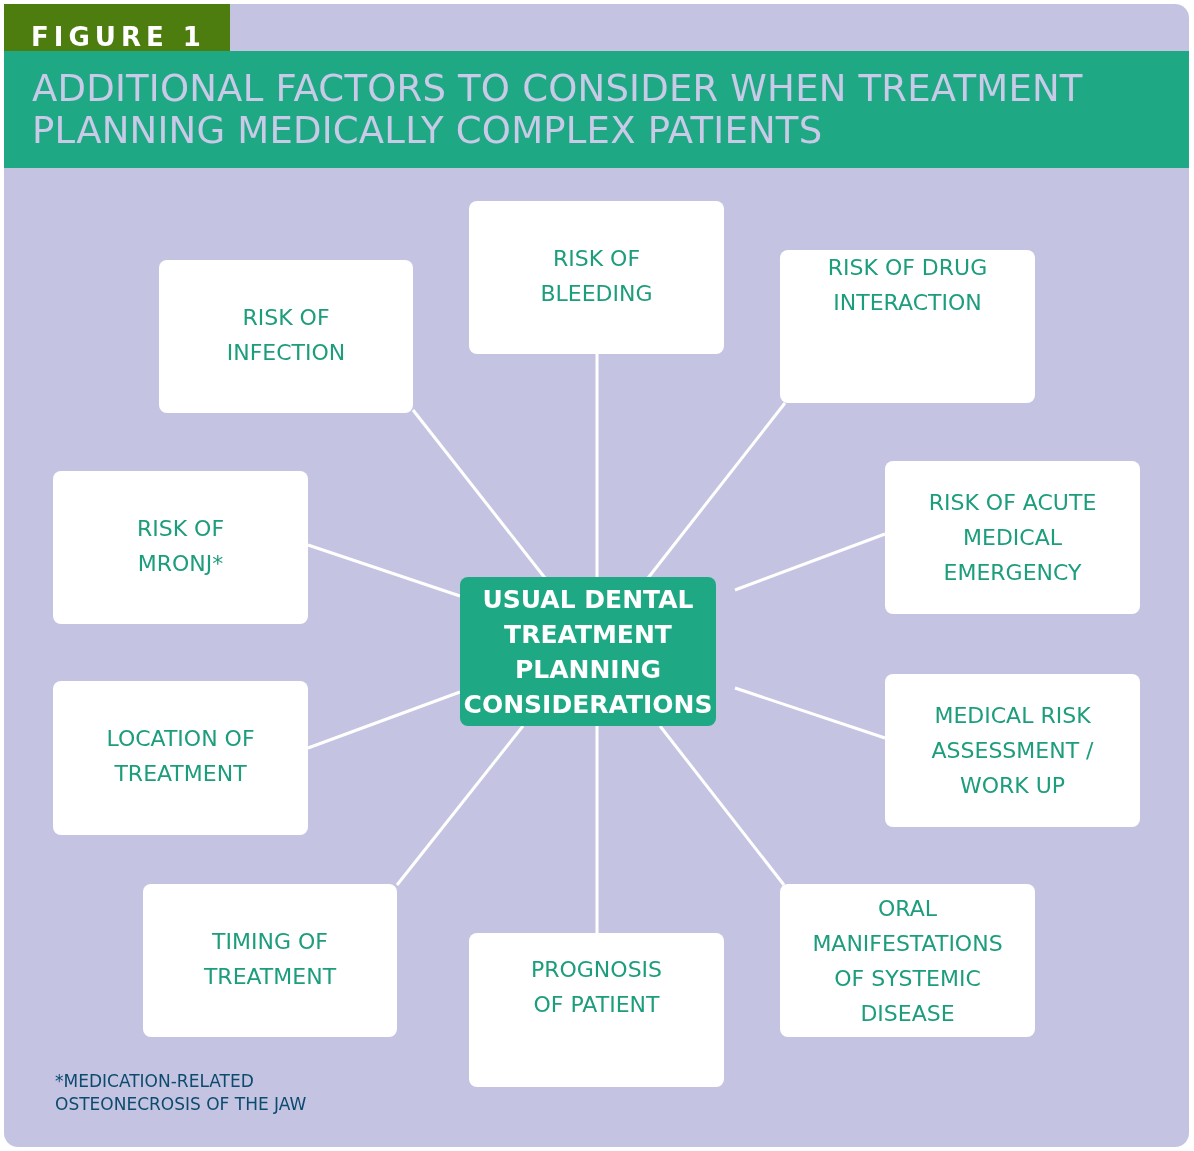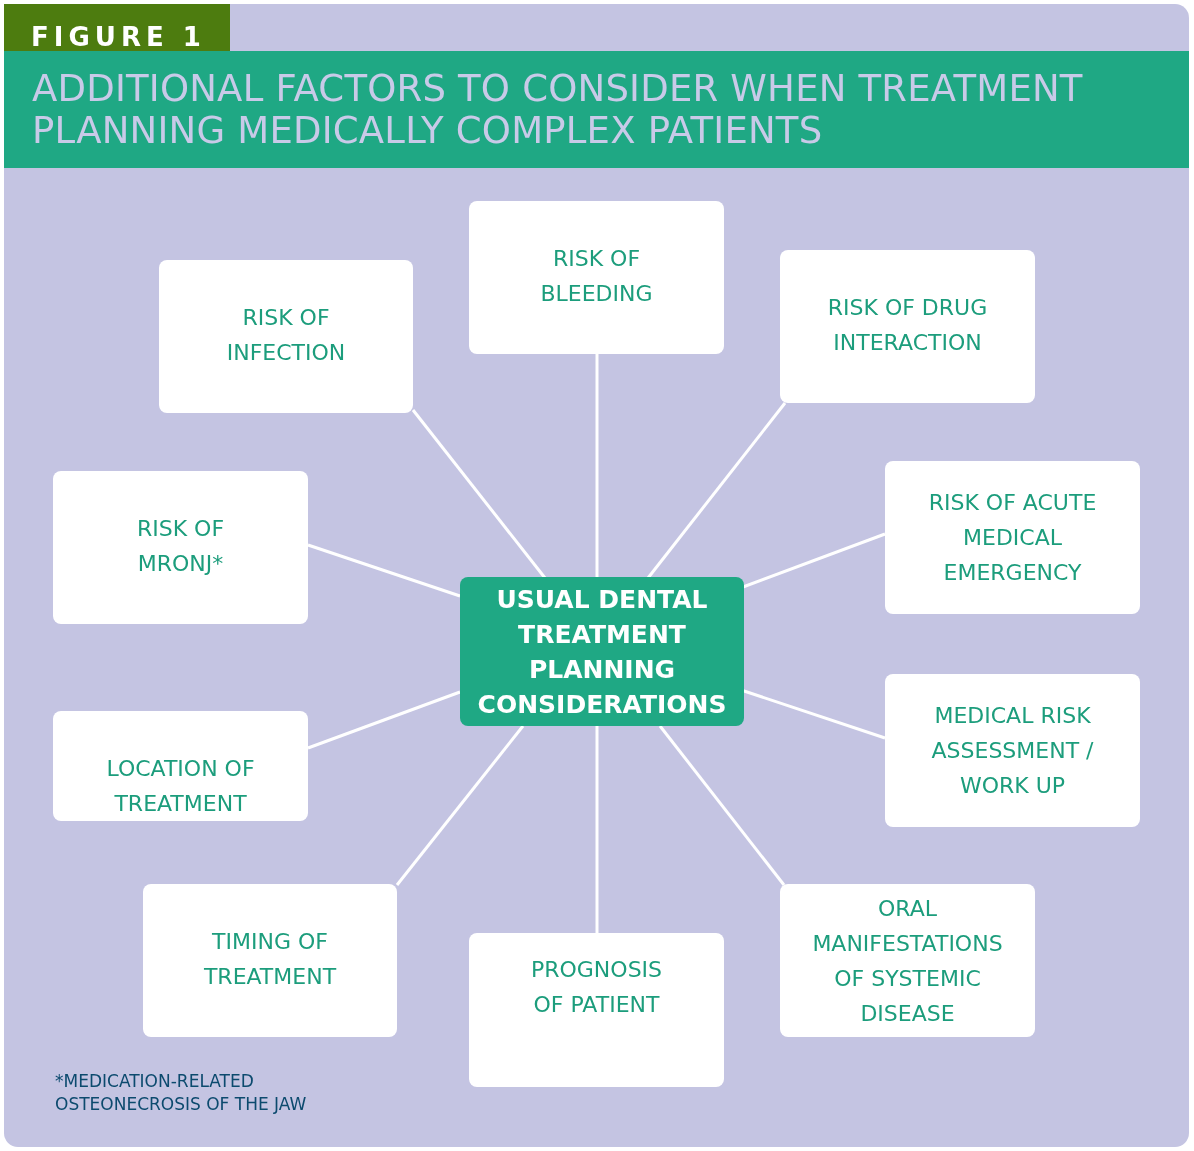--- a/index.html
+++ b/index.html
@@ -33,44 +33,44 @@
   <line x1="885" y1="534" x2="735" y2="590" stroke="#ffffff" stroke-width="3"></line>
   <line x1="885" y1="738" x2="735" y2="688" stroke="#ffffff" stroke-width="3"></line>
   <line x1="784" y1="885" x2="660" y2="726" stroke="#ffffff" stroke-width="3"></line>
   <line x1="597" y1="933" x2="597" y2="726" stroke="#ffffff" stroke-width="3"></line>
   <line x1="397" y1="885" x2="523" y2="726" stroke="#ffffff" stroke-width="3"></line>
   <line x1="308" y1="748" x2="460" y2="692" stroke="#ffffff" stroke-width="3"></line>
   <line x1="308" y1="545" x2="460" y2="596" stroke="#ffffff" stroke-width="3"></line>
   <line x1="413" y1="410" x2="545" y2="578" stroke="#ffffff" stroke-width="3"></line>
 </svg>
 
-<div class="center" style="left:460px; top:577px; width:284px; height:149px;">USUAL DENTAL
+<div class="center" style="left:460px; top:577px; width:256px; height:149px;">USUAL DENTAL
 TREATMENT
 PLANNING
 CONSIDERATIONS</div>
 
 <div class="box" style="left:469px; top:201px; width:255px; height:153px; align-items:flex-start; padding-top:40px; box-sizing:border-box;">RISK OF
 BLEEDING</div>
-<div class="box" style="left:780px; top:250px; width:255px; height:153px; align-items:flex-start; padding-top:40px; box-sizing:border-box;">RISK OF DRUG
+<div class="box" style="left:780px; top:250px; width:255px; height:153px; align-items:flex-start; box-sizing:border-box;">RISK OF DRUG
 INTERACTION</div>
 <div class="box" style="left:885px; top:461px; width:255px; height:153px;">RISK OF ACUTE
 MEDICAL
 EMERGENCY</div>
 <div class="box" style="left:885px; top:674px; width:255px; height:153px;">MEDICAL RISK
 ASSESSMENT /
 WORK UP</div>
 <div class="box" style="left:780px; top:884px; width:255px; height:153px;">ORAL
 MANIFESTATIONS
 OF SYSTEMIC
 DISEASE</div>
 <div class="box" style="left:469px; top:933px; width:255px; height:154px; align-items:flex-start; padding-top:19px; box-sizing:border-box;">PROGNOSIS
 OF PATIENT</div>
 <div class="box" style="left:143px; top:884px; width:254px; height:153px; align-items:flex-start; padding-top:40px; box-sizing:border-box;">TIMING OF
 TREATMENT</div>
-<div class="box" style="left:53px; top:681px; width:255px; height:110px; align-items:flex-start; padding-top:40px; box-sizing:border-box;margin-top:30px;">LOCATION OF
+<div class="box" style="left:53px; top:681px; width:255px; height:154px; align-items:flex-start; padding-top:40px; box-sizing:border-box;">LOCATION OF
 TREATMENT</div>
 <div class="box" style="left:53px; top:471px; width:255px; height:153px; align-items:flex-start; padding-top:40px; box-sizing:border-box;">RISK OF
 MRONJ*</div>
 <div class="box" style="left:159px; top:260px; width:254px; height:153px; align-items:flex-start; padding-top:40px; box-sizing:border-box;">RISK OF
 INFECTION</div>
 
 <div class="footnote">*MEDICATION-RELATED
 OSTEONECROSIS OF THE JAW</div>
 
 </body></html>

